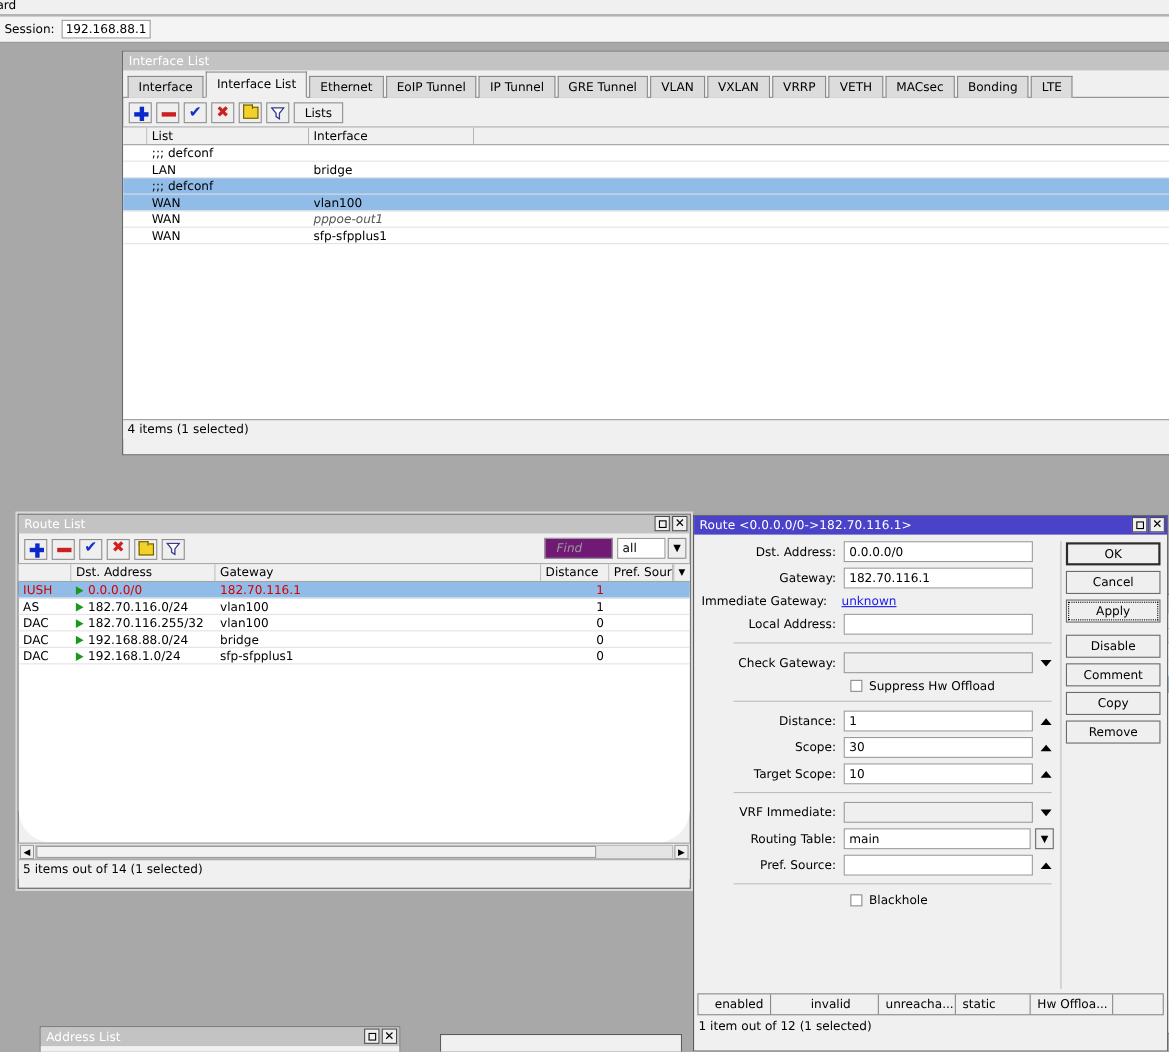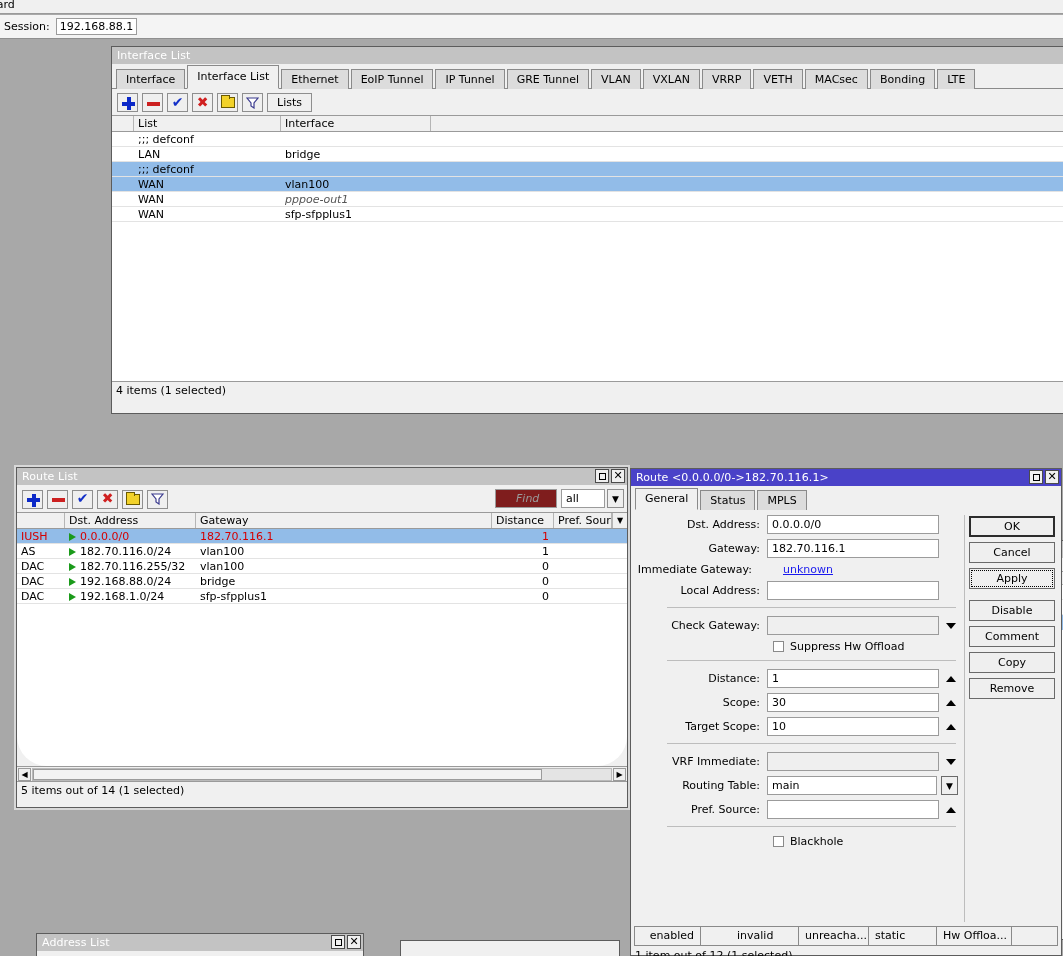--- a/index.html
+++ b/index.html
@@ -122,22 +122,22 @@
     border-left:7px solid #1a9a1a; margin-right:4px; vertical-align:-1px;
   }
   .statusbar {
     height: 18px; font-size:11px; line-height:17px; padding-left:4px;
     background:#f0f0f0; border-top:1px solid #9a9a9a;
   }
 
   
   .findbox {
     position:absolute; right:70px; top:4px; width:62px; height:19px;
-    background:#7f1d1d; border:1px solid #9b9b9b; font-style:italic; color:#9a9a9a;
-    font-size:11px; line-height:17px; padding-left:20px;
+    background:#701a75; border:1px solid #9b9b9b; font-style:italic; color:#9a9a9a;
+    font-size:11px; line-height:17px; padding-left:10px;
   }
   .allbox {
     position:absolute; right:22px; top:4px; width:44px; height:19px;
     background:#fff; border:1px solid #9b9b9b; font-size:11px; line-height:17px; padding-left:4px;
   }
   .allbtn {
     position:absolute; right:3px; top:4px; width:17px; height:19px;
     background:#efefef; border:1px solid #8e8e8e; display:flex;
     align-items:center; justify-content:center; font-size:9px;
   }
@@ -430,44 +430,39 @@
       <span class="tb-btns">
         <span class="tb-btn">
             <span class="sq"></span>
           </span>
         <span class="tb-btn">
             <span class="xg">✕</span>
           </span>
       </span>
     </div>
 
-    <div class="tabrow" style="border-bottom:none; height:23px;">
-      <div class="tab sel" style="height:22px;line-height:20px;">General</div>
-      <div class="tab">Status</div>
-      <div class="tab">MPLS</div>
-    </div>
 
     <div class="dlg-body" style="height:417px;">
       <div class="dlg-form" style="width:325px;">
 
         <div class="frow">
           <span class="flabel">Dst. Address:</span>
           <span class="finput">0.0.0.0/0</span>
           <span class="spin"></span>
         </div>
 
         <div class="frow">
           <span class="flabel">Gateway:</span>
           <span class="finput">182.70.116.1</span>
           <span class="spin"></span>
         </div>
 
         <div class="frow">
           <span class="flabel" style="width:128px;">Immediate Gateway:</span>
-          <span class="flink" style="margin-left:24px;">unknown</span>
+          <span class="flink" style="margin-left:6px;">unknown</span>
           <span style="flex:1;"></span>
           <span class="spin"></span>
         </div>
 
         <div class="frow">
           <span class="flabel">Local Address:</span>
           <span class="finput"></span>
           <span class="spin"></span>
         </div>
 

